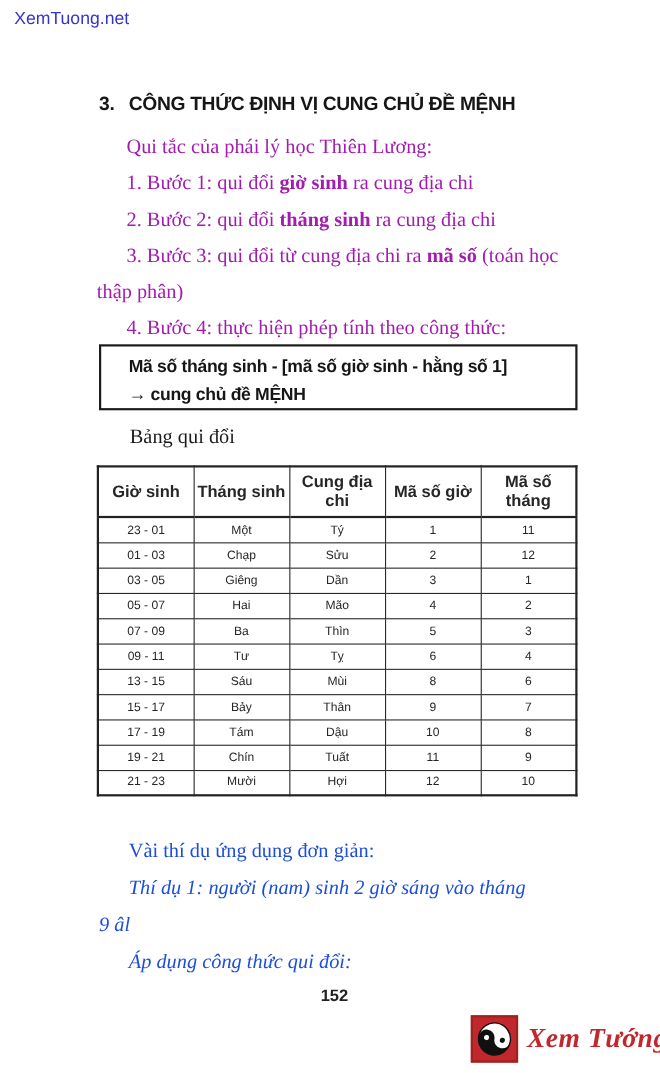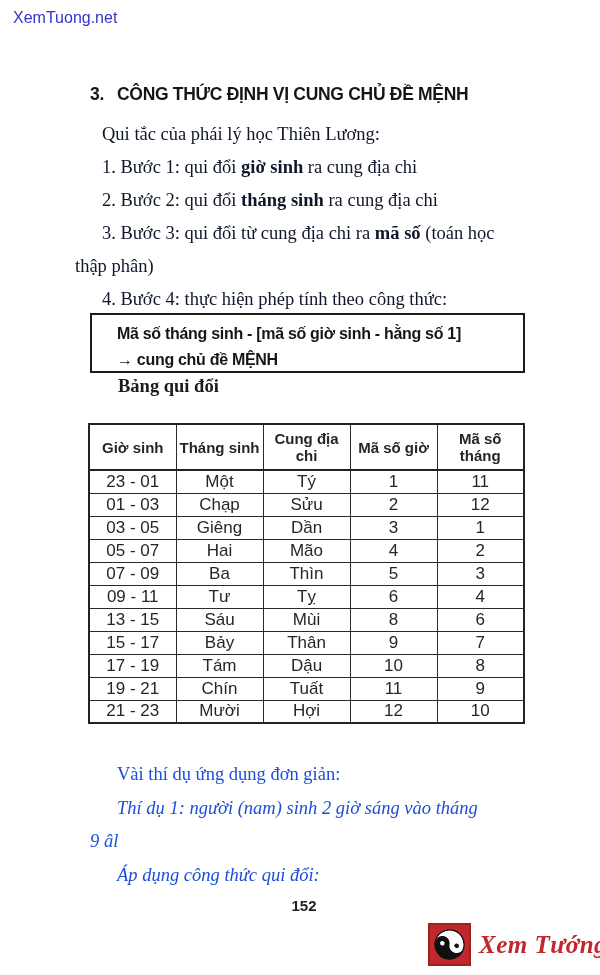--- a/index.html
+++ b/index.html
@@ -19,54 +19,54 @@
     text-decoration:none; cursor:pointer;
   }
   .page-title {
     position:absolute; left:90px; top:84px; width:460px;
     font-family:"Liberation Sans", sans-serif;
     font-weight:bold; font-size:17.5px; letter-spacing:-0.3px;
     color:#161616; display:flex;
   }
   .page-title .num { margin-right:13px; }
   .intro {
-    position:absolute; left:75px; top:118px; width:437px;
-    font-size:18.5px; line-height:33px; color:#0f172a;
+    position:absolute; left:88px; top:118px; width:437px;
+    font-size:18.5px; line-height:33px; color:#a21caf;
   }
   .intro p { text-indent:27px; }
   .intro b { font-weight:bold; }
   .formula-box {
     position:absolute; left:90px; top:313px; width:435px; height:60px;
     border:2px solid #1b1b1b;
     padding:6px 4px 18px 25px;
     font-family:"Liberation Sans", sans-serif;
     font-weight:bold; font-size:16px; letter-spacing:-0.3px;
     line-height:26px; color:#161616; white-space:nowrap;
   }
   .table-caption {
-    position:absolute; left:118px; top:376px;
-    font-weight:bold; font-size:18.5px; color:#1b1b1b;
+    position:absolute; left:118px; top:388px;
+    font-weight:normal; font-size:18.5px; color:#1b1b1b;
   }
   table.conversion {
     position:absolute; left:88px; top:423px; width:437px;
     border-collapse:collapse;
     font-family:"Liberation Sans", sans-serif;
     color:#262626;
   }
   table.conversion th, table.conversion td {
     border:1.5px solid #2a2a2a; text-align:center;
   }
   table.conversion { border:2px solid #222; }
   table.conversion th {
     font-size:15px; font-weight:bold; line-height:17px;
     padding:5px 2px; border-bottom:2px solid #222;
     width:20%;
   }
   table.conversion td {
-    font-size:17px; height:23px; padding:0 2px;
+    font-size:11px; height:23px; padding:0 2px;
   }
   .examples {
     position:absolute; left:90px; top:758px; width:440px;
     font-size:18.5px; line-height:33px; color:#1d4ed8;
   }
   .examples p { text-indent:27px; }
   .examples p + p { margin-top:1px;font-style:italic; }
   .examples .cont { display:block; text-indent:0; }
   .page-number {
     position:absolute; left:4px; top:897px; width:600px;

